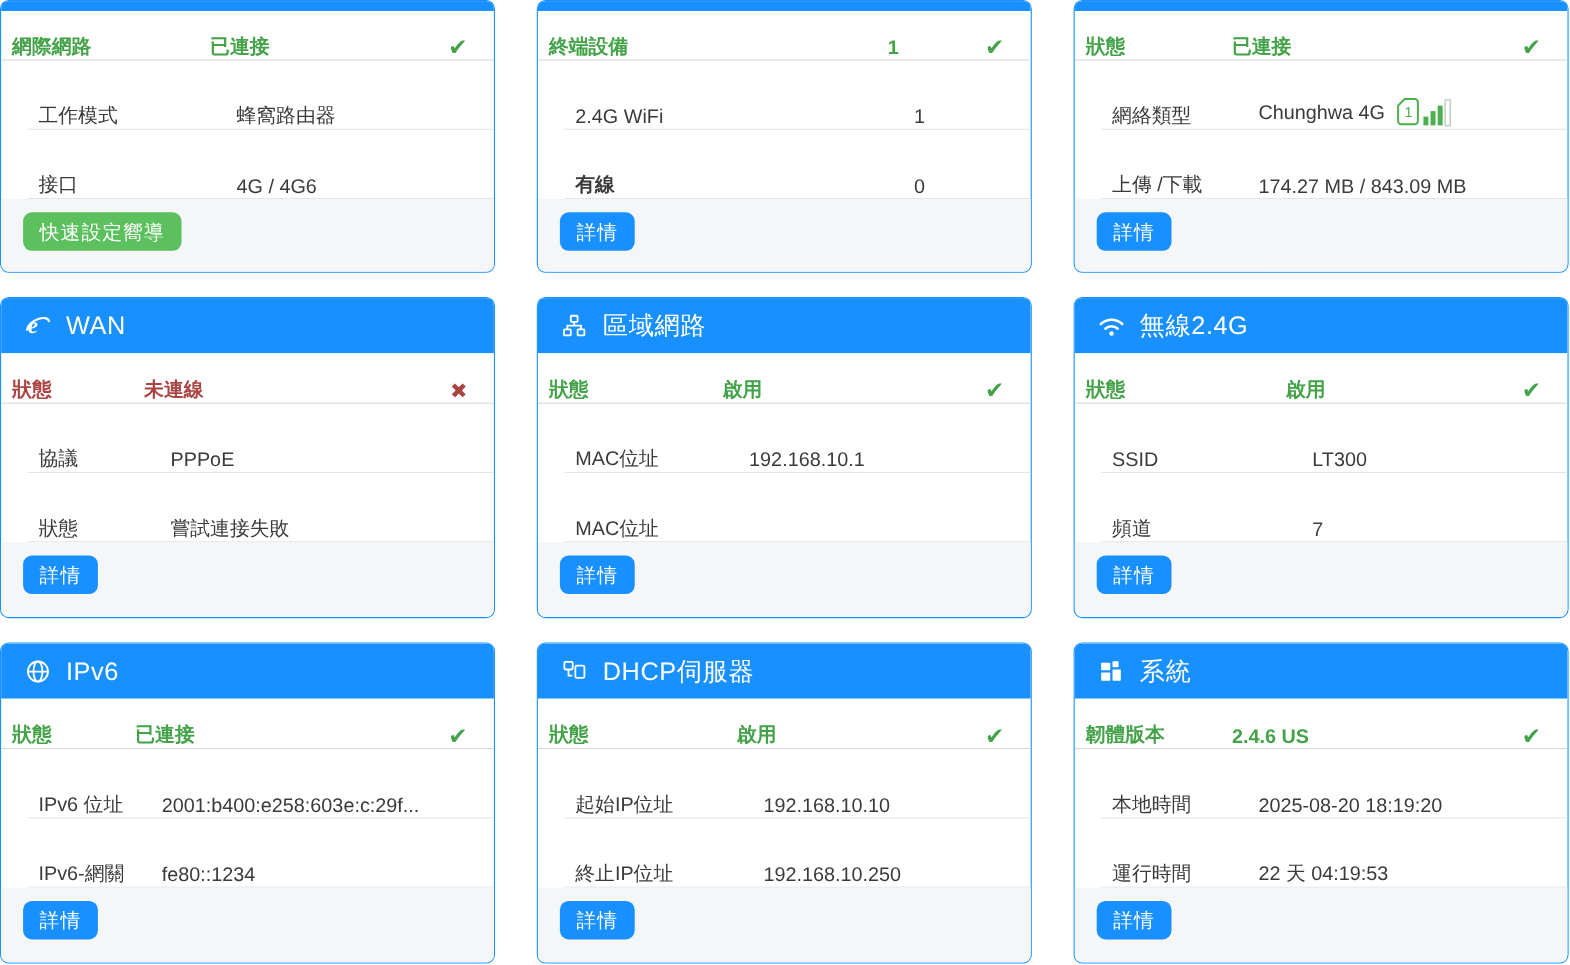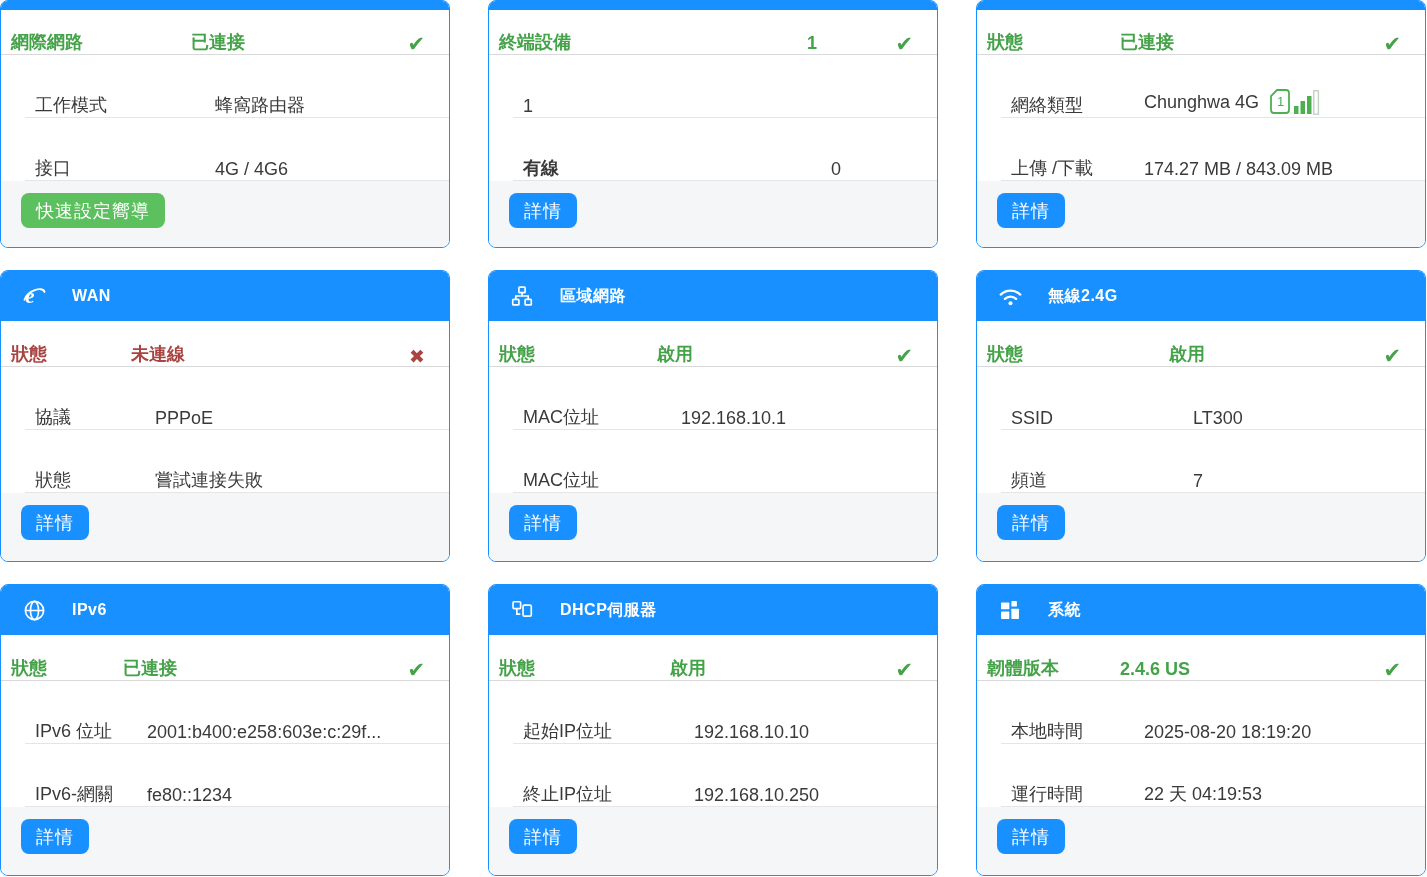--- a/index.html
+++ b/index.html
@@ -22,21 +22,21 @@
     overflow:hidden;
     background:#fff;
     display:flex; flex-direction:column;
   }
   .card-header{
     flex:none; height:50px; background:var(--blue);
     display:flex; align-items:center; color:#fff;
   }
   .card.cut .card-header{ height:9px; }
   .hicon{ margin-left:20px; width:26px; height:26px; display:flex; align-items:center; justify-content:center; }
-  .htitle{ margin-left:25px; font-size:16px; font-weight:700; letter-spacing:.5px; }
+  .htitle{ margin-left:13px; font-size:23px; font-weight:400; letter-spacing:.5px; }
   .trow{
     display:flex; align-items:flex-end;
     padding:0 24px 0 10px;
     border-bottom:1px solid var(--sep);
     font-size:18px; color:var(--text);
   }
   .status-row{ flex:none; height:46px; font-weight:bold; border-bottom:1px solid var(--sep-dark); }
   .card.cut .status-row{ height:45px; }
   .rows .trow{ height:63px;margin-left:24px; }
   .lbl{ flex:0 0 auto; }
@@ -96,20 +96,21 @@
       
       
     </div>
     <div class="trow status-row ok">
       <span class="lbl" style="flex-basis: 308px;">終端設備</span>
       <span class="val">1</span>
       <span class="state-icon ok">✔</span>
     </div>
     <div class="rows">
         <div class="trow">
+          <span class="lbl" style="flex-basis: 308px;">2.4G WiFi</span>
           <span class="val">
             <span>1</span>
           </span>
         </div>
         <div class="trow">
           <span class="lbl" style="flex-basis: 308px; font-weight: bold;">有線</span>
           <span class="val">
             <span>0</span>
           </span>
         </div>

